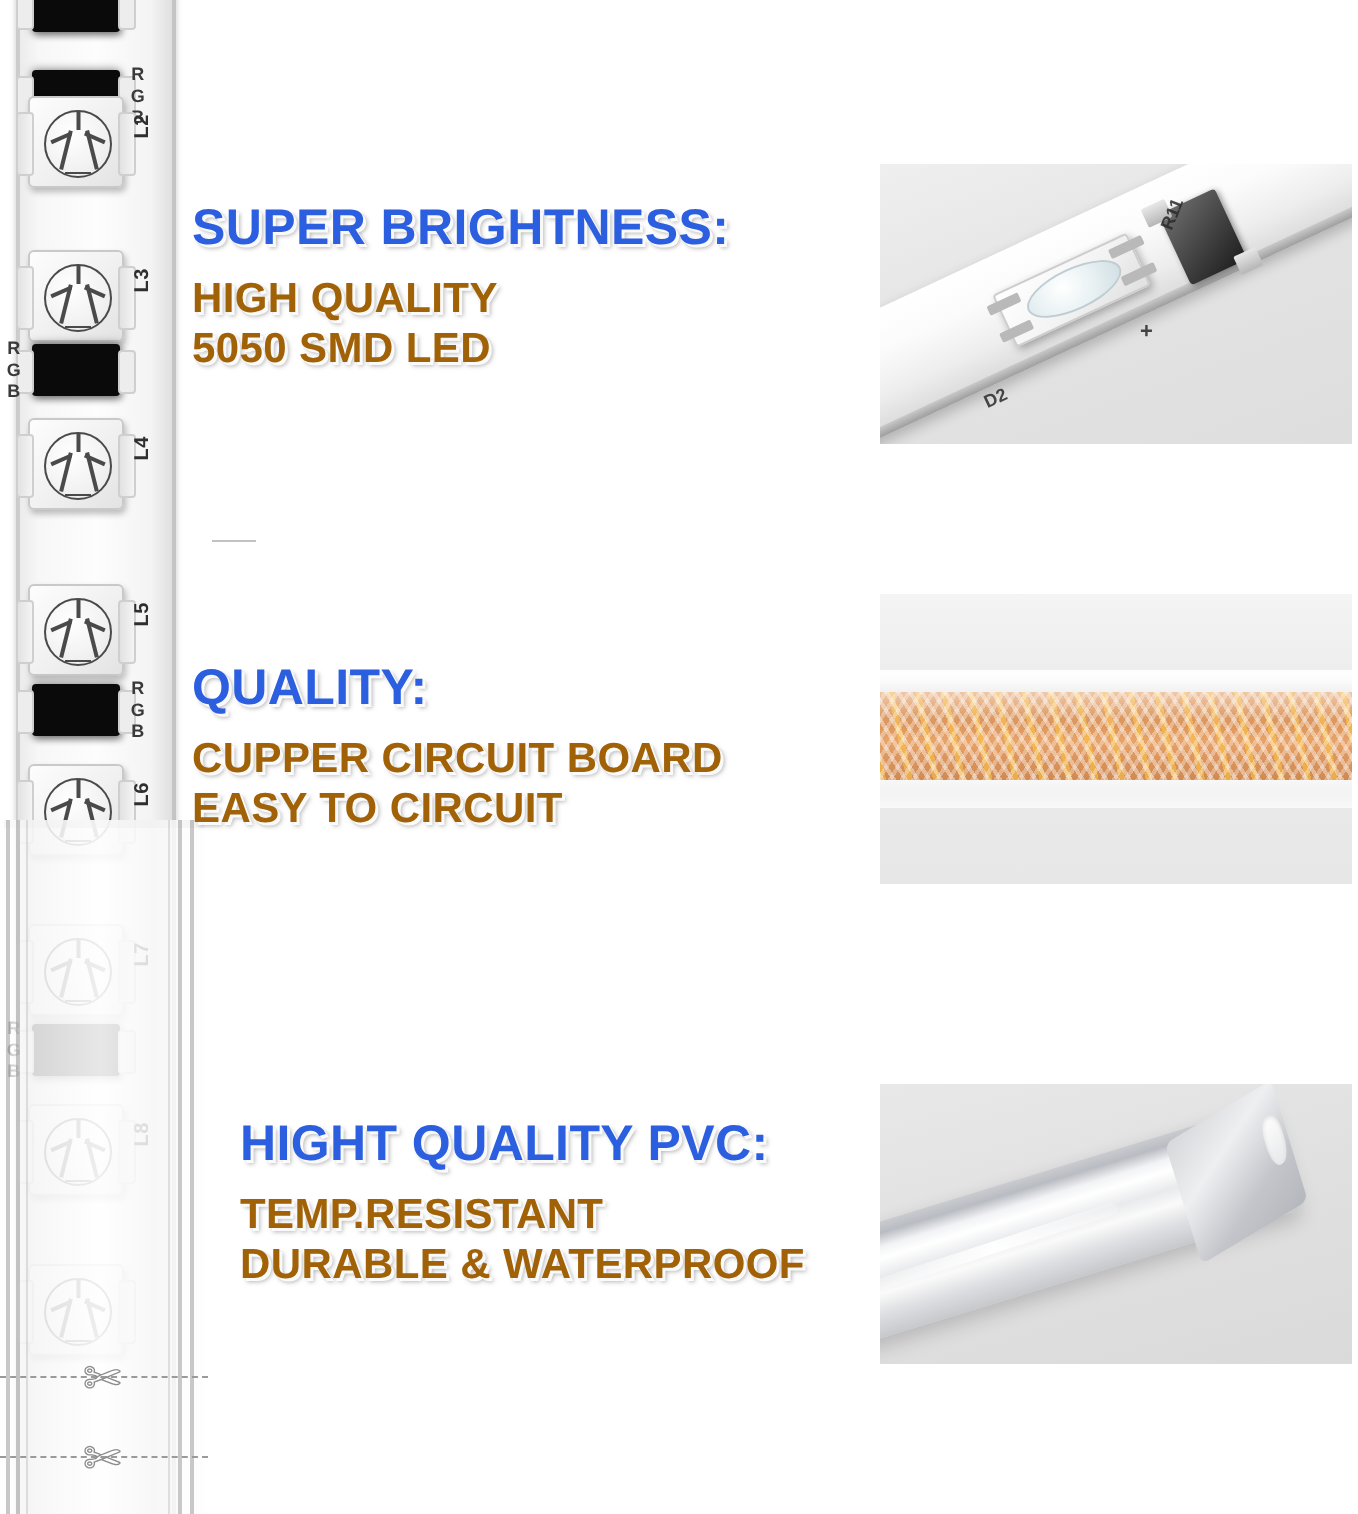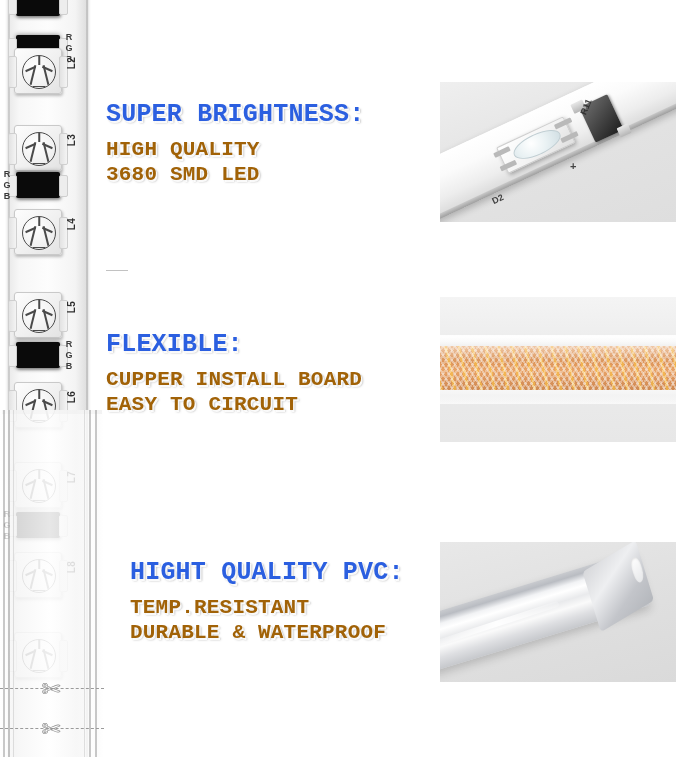--- a/index.html
+++ b/index.html
@@ -99,21 +99,21 @@
   .cut .dash{
     position:absolute;top:16px;height:0;width:100%;
     border-top:1.6px dashed #9a9a9a;
   }
   .scissor{
     position:absolute;left:36px;top:3px;width:30px;height:28px;
     color:#8d8d8d;font-size:23px;line-height:28px;text-align:center;
   }
 
   
-  .feature{position:absolute;left:106px;width:330px;font-family:Liberation Mono, monospace;}
+  .feature{position:absolute;left:96px;width:330px;}
   .f-head{
     font-size:25px;font-weight:700;color:#2b5fe0;letter-spacing:.2px;
     white-space:nowrap;margin:0 0 9px 0;
     text-shadow:1.5px 1.5px 0 rgba(255,255,255,.9), 2px 2px 2px rgba(90,90,90,.45);
   }
   .f-line{
     font-size:21px;font-weight:700;color:#a16207;letter-spacing:.2px;
     white-space:nowrap;line-height:1.17;
     text-shadow:1.5px 1.5px 0 rgba(255,255,255,.9), 2px 2px 2px rgba(110,110,110,.5);
   }
@@ -379,27 +379,27 @@
     </div>
     <div class="cut" style="top:712px;">
       <div class="dash"></div>
       <div class="scissor">✄</div>
     </div>
   </div>
 
   <div class="feature" style="top:100px;">
     <div class="f-head">SUPER BRIGHTNESS:</div>
     <div class="f-line">HIGH QUALITY</div>
-    <div class="f-line">3680 SMD LED</div>
+    <div class="f-line">5050 SMD LED</div>
   </div>
   <div class="divider"></div>
 
   <div class="feature" style="top:330px;">
-    <div class="f-head">FLEXIBLE:</div>
-    <div class="f-line">CUPPER INSTALL BOARD</div>
+    <div class="f-head">QUALITY:</div>
+    <div class="f-line">CUPPER CIRCUIT BOARD</div>
     <div class="f-line">EASY TO CIRCUIT</div>
   </div>
 
   <div class="feature" style="top:558px;margin-left:24px;">
     <div class="f-head">HIGHT QUALITY PVC:</div>
     <div class="f-line">TEMP.RESISTANT</div>
     <div class="f-line">DURABLE &amp; WATERPROOF</div>
   </div>
 
   <div class="photo" style="left:440px;top:82px;width:236px;height:140px;">

